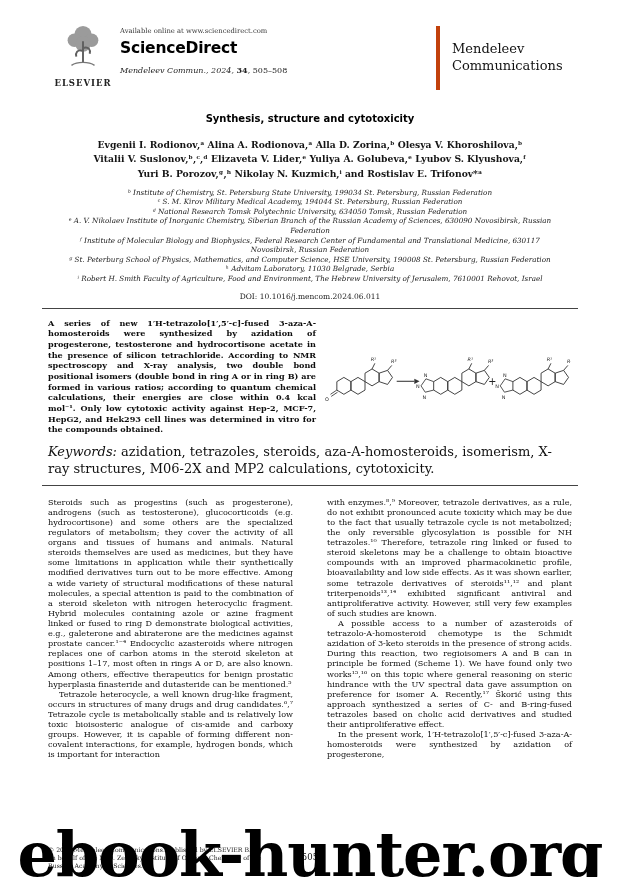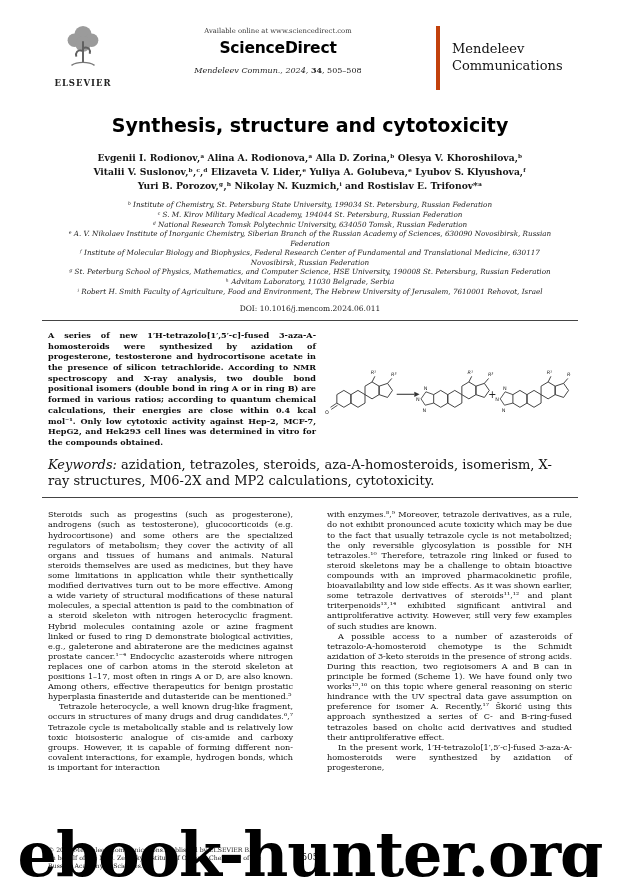--- a/index.html
+++ b/index.html
@@ -4,29 +4,29 @@
 <style>
   html,body{margin:0;padding:0;background:#888;}
   .page{
     width:620px;height:877px;position:relative;overflow:hidden;background:#ffffff;
     font-family:"DejaVu Serif", serif;color:#151515;margin:0 auto;
   }
   
   .header{display:flex;align-items:flex-start;margin:24px 40px 0 46px;}
   .logo-col{width:74px;text-align:center;}
   .elsevier-label{font-family:"DejaVu Serif",serif;font-weight:bold;font-size:8.5px;letter-spacing:1px;margin-top:2px;color:#222;}
-  .header-center{flex:1;text-align:center;padding-top:3px;}
+  .header-center{flex:1;padding-top:3px;}
   .avail{font-size:6.8px;color:#333;}
   .sd{font-family:"DejaVu Sans",sans-serif;font-weight:700;font-size:15.5px;letter-spacing:-0.2px;margin-top:4px;color:#000;}
   .cite{font-size:8px;margin-top:8px;color:#222;}
   .header-right{width:128px;border-left:4px solid #c2410c;padding:8px 0 8px 12px;margin-top:2px;
     font-size:13px;line-height:1.3;color:#111;min-height:48px;display:flex;align-items:center;}
   
   .title{ text-align:center;font-family:"DejaVu Sans",sans-serif;font-weight:bold;
-    font-size:19px;line-height:1.4;margin:22px 40px 0;color:#000;}
+    font-size:10px;line-height:1.4;margin:22px 40px 0;color:#000;}
   .authors{text-align:center;font-weight:bold;font-size:9.2px;line-height:1.55;margin:12px 40px 0;}
   .affils{margin:7px 60px 0;text-align:center;font-style:italic;font-size:7.2px;line-height:1.33;color:#1a1a1a;}
   .affils div{margin:0;}
   .doi{text-align:center;font-size:7.5px;margin:8px 48px 0;color:#222;}
   .rule{border-top:1px solid #444;margin:7px 42px 0;height:0;}
   
   .abstract-row{display:flex;margin:9px 44px 0 48px;}
   .abstract-text{width:268px;font-weight:bold;font-size:8.1px;line-height:1.32;text-align:justify;color:#0d0d0d;}
   .scheme-box{flex:1;display:flex;justify-content:center;align-items:center;}
   .atom{font:7px "DejaVu Sans",sans-serif;fill:#222;}

